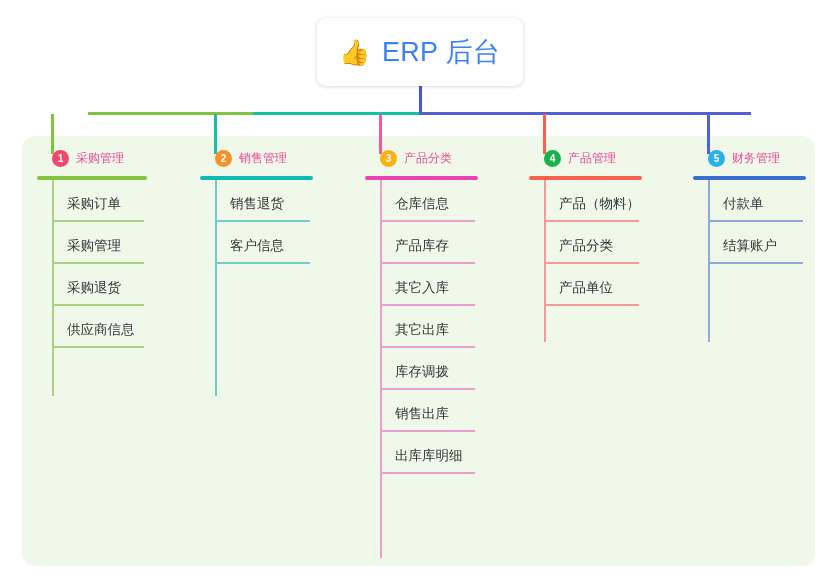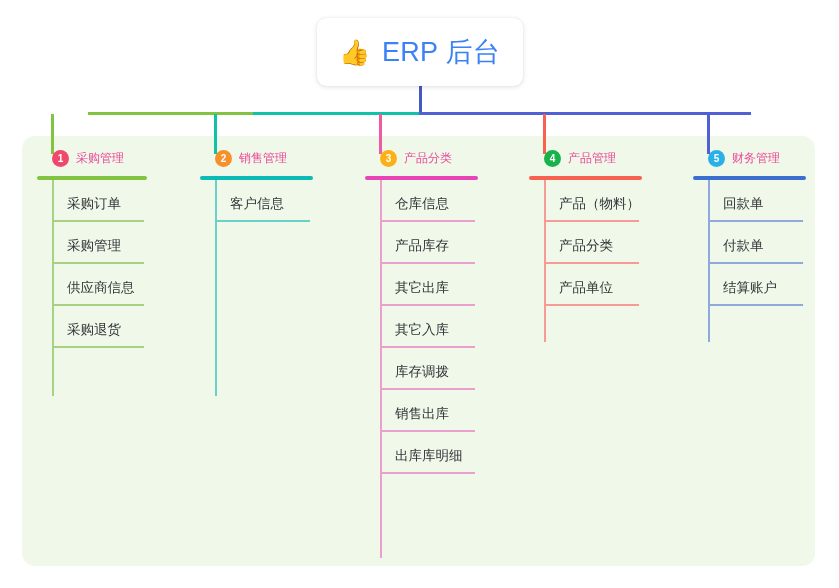--- a/index.html
+++ b/index.html
@@ -160,38 +160,42 @@
           <div class="spine" style="background: rgb(169, 209, 132); height: 216px;"></div>
           <div class="leaf">
             <span class="leaf-label">采购订单</span>
             <div class="leaf-rule" style="background: rgb(169, 209, 132); width: 92px;"></div>
           </div>
           <div class="leaf">
             <span class="leaf-label">采购管理</span>
             <div class="leaf-rule" style="background: rgb(169, 209, 132); width: 92px;"></div>
           </div>
           <div class="leaf">
+            <span class="leaf-label">采购退货</span>
+            <div class="leaf-rule" style="background: rgb(169, 209, 132); width: 92px;"></div>
+          </div>
+          <div class="leaf">
             <span class="leaf-label">供应商信息</span>
-            <div class="leaf-rule" style="background: rgb(169, 209, 132); width: 92px;"></div>
-          </div>
-          <div class="leaf">
-            <span class="leaf-label">采购退货</span>
             <div class="leaf-rule" style="background: rgb(169, 209, 132); width: 92px;"></div>
           </div>
         </div>
       </div>
       <div class="col" style="left: 200px;">
         <div class="col-head">
           <span class="badge" style="background: rgb(245, 144, 42);">2</span>
           <span class="col-title">销售管理</span>
         </div>
         <div class="head-rule" style="background: rgb(12, 188, 180); width: 113px;"></div>
         <div class="leaves">
           <div class="spine" style="background: rgb(108, 207, 202); height: 216px;"></div>
           <div class="leaf">
+            <span class="leaf-label">销售退货</span>
+            <div class="leaf-rule" style="background: rgb(108, 207, 202); width: 95px;"></div>
+          </div>
+          <div class="leaf">
             <span class="leaf-label">客户信息</span>
             <div class="leaf-rule" style="background: rgb(108, 207, 202); width: 95px;"></div>
           </div>
         </div>
       </div>
       <div class="col" style="left: 365px;">
         <div class="col-head">
           <span class="badge" style="background: rgb(251, 177, 22);">3</span>
           <span class="col-title">产品分类</span>
         </div>
@@ -200,25 +204,25 @@
           <div class="spine" style="background: rgb(235, 159, 207); height: 378px;"></div>
           <div class="leaf">
             <span class="leaf-label">仓库信息</span>
             <div class="leaf-rule" style="background: rgb(235, 159, 207); width: 95px;"></div>
           </div>
           <div class="leaf">
             <span class="leaf-label">产品库存</span>
             <div class="leaf-rule" style="background: rgb(235, 159, 207); width: 95px;"></div>
           </div>
           <div class="leaf">
+            <span class="leaf-label">其它入库</span>
+            <div class="leaf-rule" style="background: rgb(235, 159, 207); width: 95px;"></div>
+          </div>
+          <div class="leaf">
             <span class="leaf-label">其它出库</span>
-            <div class="leaf-rule" style="background: rgb(235, 159, 207); width: 95px;"></div>
-          </div>
-          <div class="leaf">
-            <span class="leaf-label">其它入库</span>
             <div class="leaf-rule" style="background: rgb(235, 159, 207); width: 95px;"></div>
           </div>
           <div class="leaf">
             <span class="leaf-label">库存调拨</span>
             <div class="leaf-rule" style="background: rgb(235, 159, 207); width: 95px;"></div>
           </div>
           <div class="leaf">
             <span class="leaf-label">销售出库</span>
             <div class="leaf-rule" style="background: rgb(235, 159, 207); width: 95px;"></div>
           </div>
@@ -252,24 +256,20 @@
       </div>
       <div class="col" style="left: 693px;">
         <div class="col-head">
           <span class="badge" style="background: rgb(41, 176, 232);">5</span>
           <span class="col-title">财务管理</span>
         </div>
         <div class="head-rule" style="background: rgb(58, 111, 208); width: 113px;"></div>
         <div class="leaves">
           <div class="spine" style="background: rgb(143, 169, 221); height: 162px;"></div>
           <div class="leaf">
-            <span class="leaf-label">回款单</span>
-            <div class="leaf-rule" style="background: rgb(143, 169, 221); width: 95px;"></div>
-          </div>
-          <div class="leaf">
             <span class="leaf-label">付款单</span>
             <div class="leaf-rule" style="background: rgb(143, 169, 221); width: 95px;"></div>
           </div>
           <div class="leaf">
             <span class="leaf-label">结算账户</span>
             <div class="leaf-rule" style="background: rgb(143, 169, 221); width: 95px;"></div>
           </div>
         </div>
       </div>
     </div>

